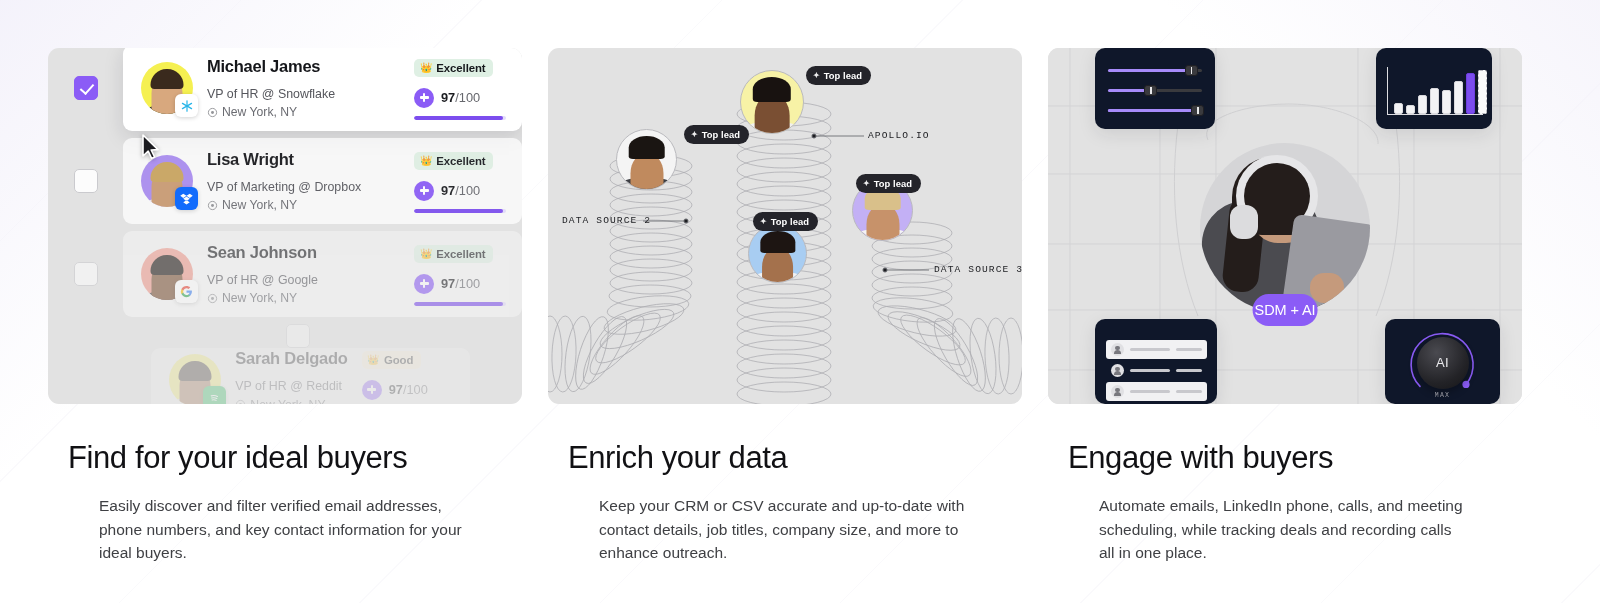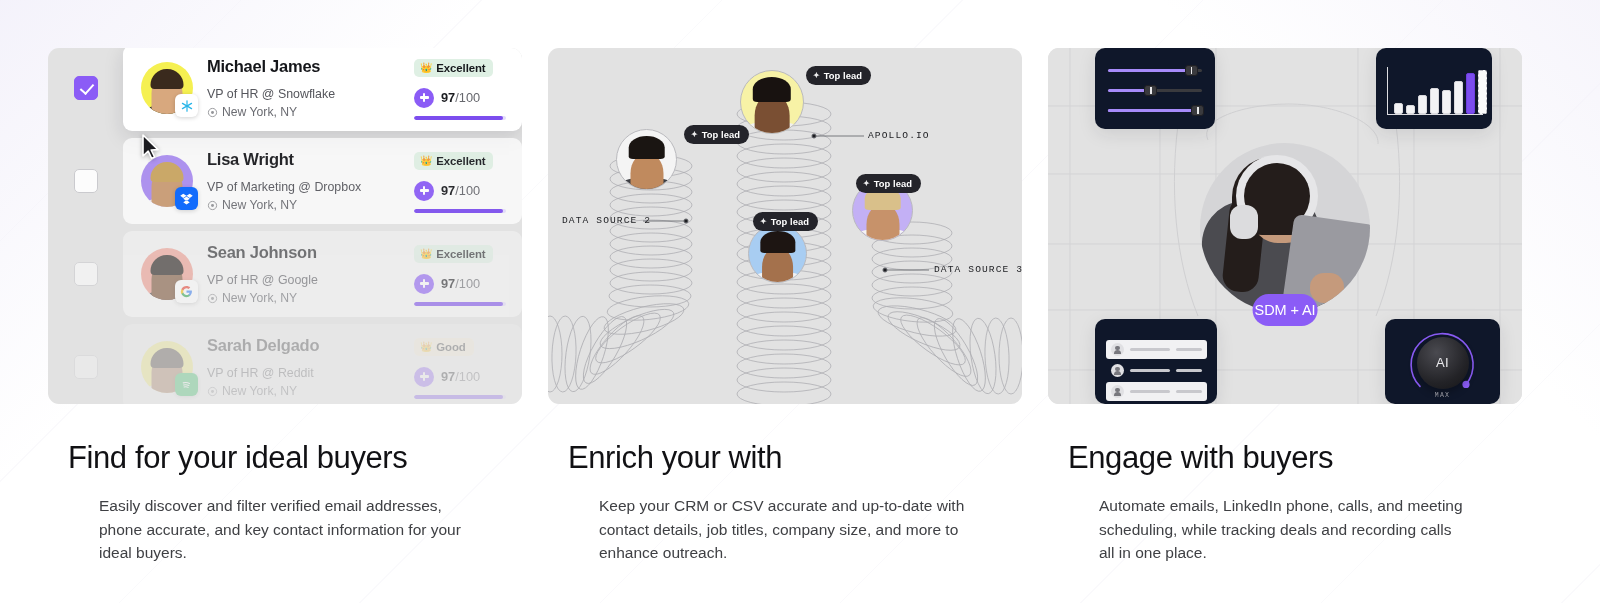--- a/index.html
+++ b/index.html
@@ -73,21 +73,21 @@
     display: flex;
     align-items: center;
   }
   .lead-row.r0 { top: -3px; }
   .lead-row.r1 { top: 90px; }
   .lead-row.r2 { top: 183px; }
   .lead-row.r3 { top: 276px; }
 
   .lead-row.r1 { opacity: 0.92; }
   .lead-row.r2 { opacity: 0.55; }
-  .lead-row.r3 { opacity: 0.26; }
+  .lead-row.r3 { opacity: 0.26; flex-direction: column; }
 
   .checkbox {
     width: 24px; height: 24px;
     border: 1.6px solid #c9c9cd;
     border-radius: 5px;
     background: #ffffff;
     flex: 0 0 24px;
     position: relative;
   }
   .checkbox.checked {
@@ -669,21 +669,21 @@
         </div>
 
         <svg class="cursor-arrow" viewBox="0 0 20 26">
           <path d="M2 1 L2 22 L7.2 17.2 L10.6 24.4 L13.6 23 L10.2 16 L17 15.6 Z" fill="#1b1b1f" stroke="#ffffff" stroke-width="1.6" stroke-linejoin="round"></path>
         </svg>
       </div>
     </div>
 
     <div class="caption">
       <h2>Find for your ideal buyers</h2>
-      <p>Easily discover and filter verified email addresses, phone accurate, and key contact information for your ideal buyers.</p>
+      <p>Easily discover and filter verified email addresses, phone numbers, and key contact information for your ideal buyers.</p>
     </div>
   </div>
 
   <div class="feature">
     <div class="media">
       <div class="enrich">
 
         <svg viewBox="0 0 474 356" preserveAspectRatio="none">
           <g fill="none" stroke="#9a9aa0" stroke-width="0.75" opacity="0.75">
 
@@ -803,21 +803,21 @@
           <span>Top lead</span>
         </div>
 
         <div class="src-label" style="left:320px; top:82px;">APOLLO.IO</div>
         <div class="src-label" style="left:14px; top:167px;">DATA SOURCE 2</div>
         <div class="src-label" style="left:386px; top:216px;">DATA SOURCE 3</div>
       </div>
     </div>
 
     <div class="caption">
-      <h2>Enrich your with</h2>
+      <h2>Enrich your data</h2>
       <p>Keep your CRM or CSV accurate and up-to-date with contact details, job titles, company size, and more to enhance outreach.</p>
     </div>
   </div>
 
   <div class="feature">
     <div class="media">
       <div class="engage">
 
         <svg class="grid-lines" viewBox="0 0 474 356" preserveAspectRatio="none">
           <g stroke="#d3d3d5" stroke-width="1" fill="none">

